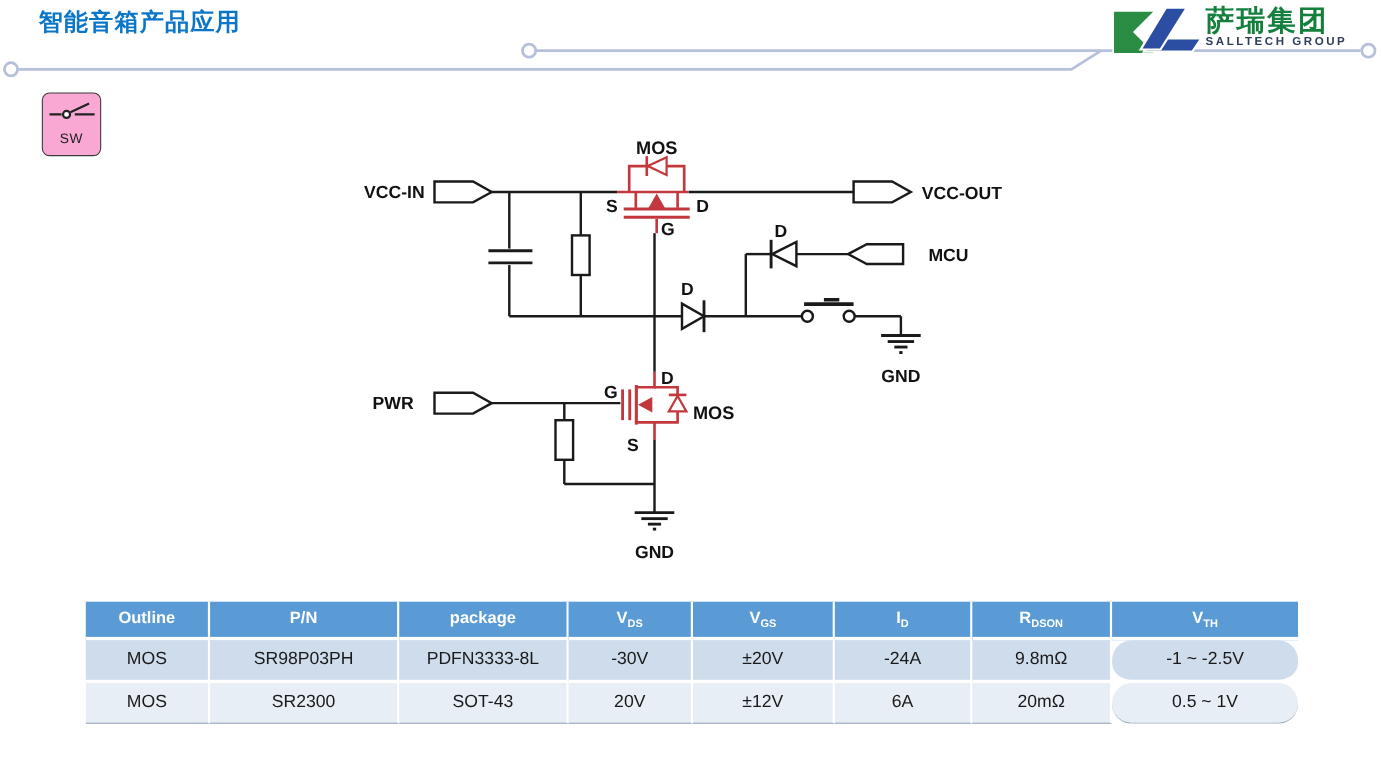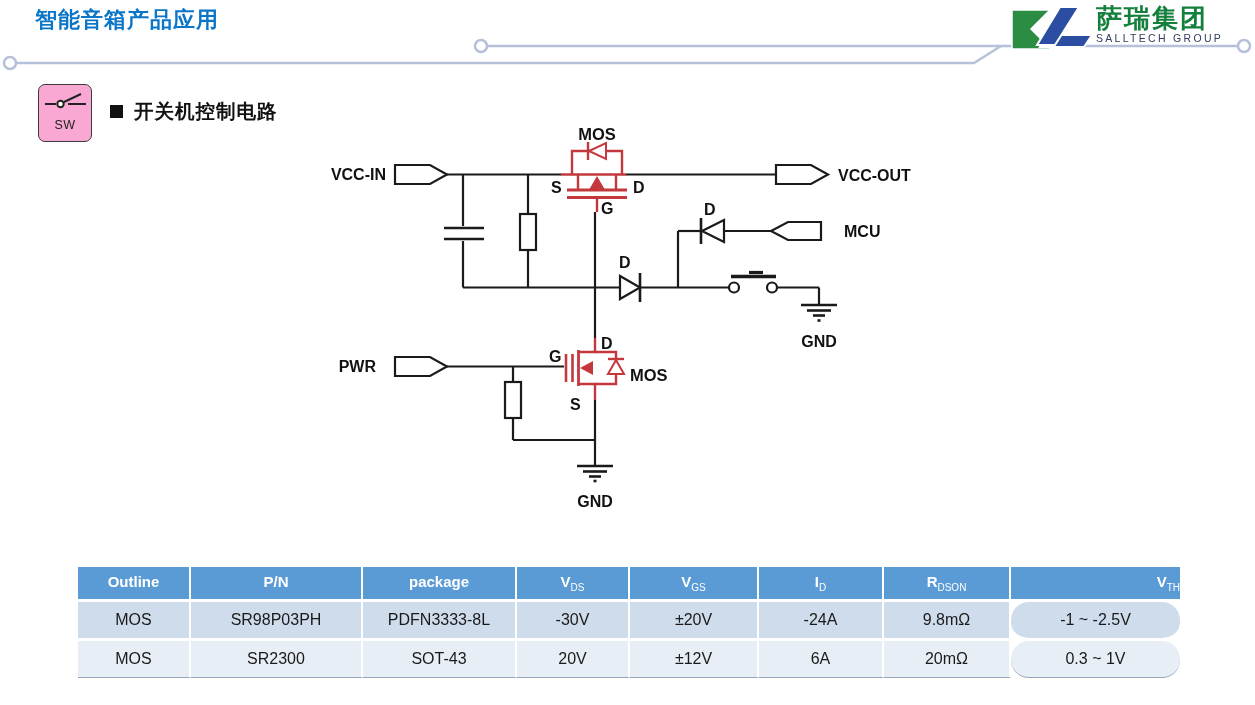--- a/index.html
+++ b/index.html
@@ -8,45 +8,45 @@
     font-family:"Liberation Sans","DejaVu Sans",sans-serif;
   }
   .abs{position:absolute;}
   
   #page-title{
     left:35px;top:5px;font-size:22px;font-weight:700;color:#0B76C8;letter-spacing:1px;
   }
   
   #logo-text{left:1096px;top:5px;line-height:1;}
   #logo-cn{font-size:26px;font-weight:700;color:#15803d;letter-spacing:2px;white-space:nowrap;}
-  #logo-en{font-size:10.5px;font-weight:400;color:#2F3D5C;letter-spacing:2.3px;margin-top:2px;white-space:nowrap;}
+  #logo-en{font-size:10.5px;font-weight:700;color:#2F3D5C;letter-spacing:2.3px;margin-top:2px;white-space:nowrap;}
   
   #sw-box{
     left:38px;top:84px;width:54px;height:58px;border:1.6px solid #3c3c3c;border-radius:7px;
     background:#f9a8d4;box-sizing:border-box;text-align:center;
   }
   #sw-label{font-size:12.5px;color:#222;margin-top:1px;letter-spacing:0.5px;}
   
   #section-heading{left:110px;top:98px;display:flex;align-items:center;gap:11px;}
   #heading-bullet{width:13px;height:13px;background:#111;}
   #heading-text{font-size:19.5px;font-weight:800;color:#111;letter-spacing:1px;}
   
-  #spec-table{left:78px;top:567px;width:1102px;}
+  #spec-table{left:78px;top:547px;width:1102px;}
   table{border-collapse:separate;border-spacing:0;table-layout:fixed;width:1102px;}
   th,td{text-align:center;vertical-align:middle;padding:0;overflow:hidden;}
   th{
     background:#5B9BD5;color:#fff;font-size:15px;font-weight:700;height:32px;
     border-right:2.5px solid #fff;border-bottom:3px solid #fff;
   }
-  th:last-child{border-right:none;text-align:right;}
+  th:last-child{border-right:none;}
   td{font-size:16px;color:#1a1a1a;height:36px;border-right:2.5px solid #fff;}
   td:last-child{border-right:none;border-radius:18px;}
   tr.row-odd td{background:#CFDCEC;border-bottom:3px solid #fff;}
   tr.row-even td{background:#E8EEF6;border-bottom:1.5px solid #98A6BC;}
-  th sub{font-size:10px;font-weight:400;}
+  th sub{font-size:10px;font-weight:700;}
   svg text{font-family:"Liberation Sans","DejaVu Sans",sans-serif;}
 </style>
 </head>
 <body>
 
 <div id="slide">
 
   <svg class="abs" style="left:0;top:0;" width="1255" height="705" viewBox="0 0 1255 705">
 
     <g stroke="#B7C0DA" stroke-width="2.5" fill="none">
@@ -180,24 +180,20 @@
       <g stroke="#222" stroke-width="2" fill="none">
         <path d="M5,19 H16"></path>
         <circle cx="20.5" cy="19" r="3.2" fill="#fff"></circle>
         <path d="M24,17 L41,9"></path>
         <path d="M28,19 H46"></path>
       </g>
     </svg>
     <div id="sw-label">SW</div>
   </div>
 
-  <div id="section-heading" class="abs">
-    <div id="heading-bullet"></div>
-    <div id="heading-text">开关机控制电路</div>
-  </div>
 
   <div id="spec-table" class="abs">
     <table>
       <colgroup>
         <col style="width:113px">
           <col style="width:172px">
           <col style="width:154px">
           <col style="width:113px">
         <col style="width:129px">
           <col style="width:125px">
@@ -228,19 +224,19 @@
           <td>-1 ~ -2.5V</td>
         </tr>
         <tr class="row-even">
           <td>MOS</td>
           <td>SR2300</td>
           <td>SOT-43</td>
           <td>20V</td>
           <td>±12V</td>
           <td>6A</td>
           <td>20mΩ</td>
-          <td>0.3 ~ 1V</td>
+          <td>0.5 ~ 1V</td>
         </tr>
       </tbody>
     </table>
   </div>
 
 </div>
 
 </body></html>

